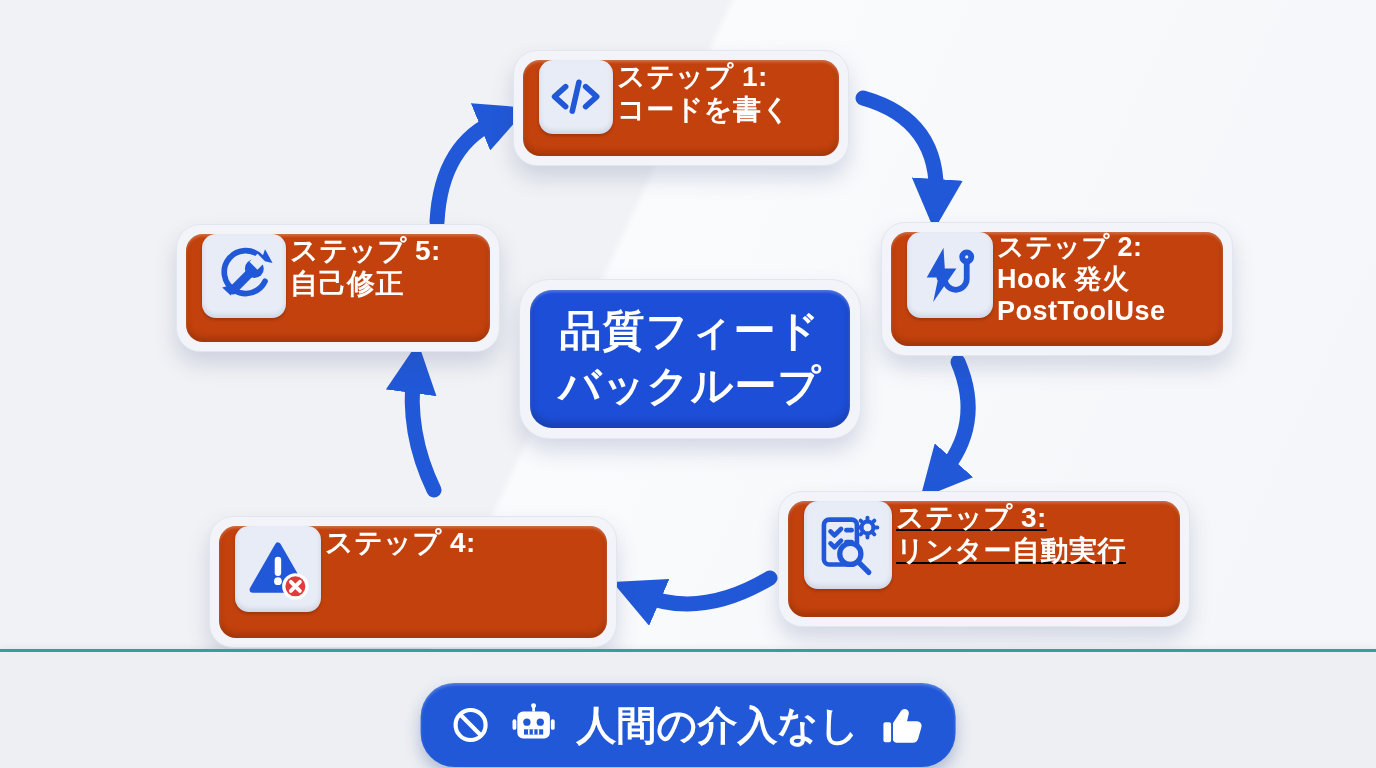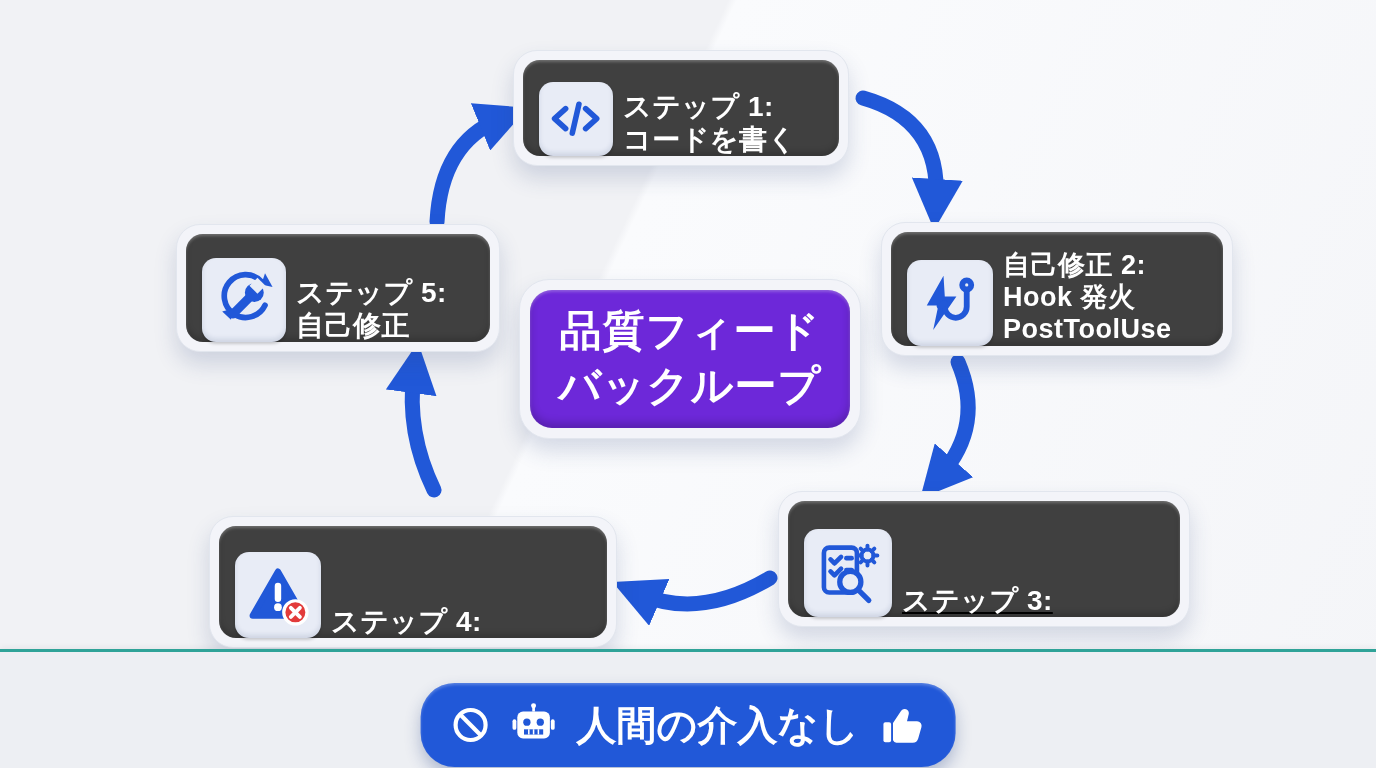--- a/index.html
+++ b/index.html
@@ -9,35 +9,35 @@
     background:linear-gradient(115deg,#f1f2f5 0%,#f1f2f5 42%,#fafbfd 42.5%,#f4f5f8 100%);
   }
   
   .card{
     position:absolute;box-sizing:border-box;border-radius:24px;
     background:#f3f4f9;border:1px solid #e2e6ee;padding:9px;
     box-shadow:0 12px 22px rgba(45,65,120,.18);
   }
   .card-inner{
     width:100%;height:100%;box-sizing:border-box;border-radius:17px;
-    background:#404040;display:flex;align-items:flex-end;gap:10px;padding:0 16px;
+    background:#c2410c;display:flex;align-items:flex-start;gap:4px;padding:0 16px;
     box-shadow:inset 0 2px 3px rgba(255,255,255,.25), inset 0 -4px 6px rgba(0,0,0,.18);
   }
   .icon-tile{
     flex:0 0 auto;border-radius:14px;background:#e8ecf6;
     display:flex;align-items:center;justify-content:center;
     box-shadow:inset 0 -3px 5px rgba(20,40,90,.12), 0 2px 3px rgba(0,0,0,.18);
   }
   .icon-tile svg{width:72%;height:72%;}
   .step-text{color:#fff;font-weight:700;line-height:1.18;letter-spacing:.5px;}
   .step-text div{white-space:nowrap;}
   
   .center-card{padding:10px;border-radius:30px;}
   .center-inner{
-    width:100%;height:100%;box-sizing:border-box;border-radius:22px;background:#6d28d9;
+    width:100%;height:100%;box-sizing:border-box;border-radius:22px;background:#1d4ed8;
     display:flex;flex-direction:column;align-items:center;justify-content:center;
     color:#fff;font-weight:700;font-size:42px;line-height:1.3;letter-spacing:1px;
     box-shadow:inset 0 2px 3px rgba(255,255,255,.25), inset 0 -5px 8px rgba(0,0,0,.2);
   }
   
   .bottom-strip{
     position:absolute;left:0;top:649px;width:100%;height:119px;
     background:#edeff3;border-top:3px solid #2fa398;
     box-shadow:0 -2px 6px rgba(0,0,0,.05);
   }
@@ -95,21 +95,21 @@
         <svg viewBox="0 0 48 48">
           <path d="M19 3 L6 26 h9 L11 45 L29 19 h-9 Z" fill="#2158d8"></path>
           <g fill="none" stroke="#2158d8" stroke-width="4.5" stroke-linecap="round">
             <circle cx="37" cy="10" r="3.5"></circle>
             <path d="M37 14 v13 a8.5 8.5 0 0 1 -17 0 v-3"></path>
             <path d="M20 24 l-4 2.5"></path>
           </g>
         </svg>
       </div>
       <div class="step-text" style="font-size:27px;">
-        <div>自己修正 2:</div>
+        <div>ステップ 2:</div>
         <div>Hook 発火</div>
         <div>PostToolUse</div>
       </div>
     </div>
   </div>
 
   <div class="card" style="left:778px;top:491px;width:412px;height:136px;text-decoration:underline;">
     <div class="card-inner">
       <div class="icon-tile" style="width:88px;height:88px;">
         <svg viewBox="0 0 48 48">
@@ -125,20 +125,21 @@
             <path d="M39 3.5 v3 M39 15.5 v3 M31.5 11 h3 M43.5 11 h3 M33.8 5.8 l2.1 2.1 M42.1 14.1 l2.1 2.1 M44.2 5.8 l-2.1 2.1 M35.9 14.1 l-2.1 2.1"></path>
           </g>
           <g fill="none" stroke="#2158d8" stroke-width="4" stroke-linecap="round">
             <circle cx="26" cy="31" r="8" fill="#e8ecf6"></circle>
             <path d="M32 37 l8 8"></path>
           </g>
         </svg>
       </div>
       <div class="step-text" style="font-size:28px;">
         <div>ステップ 3:</div>
+        <div>リンター自動実行</div>
       </div>
     </div>
   </div>
 
   <div class="card" style="left:209px;top:516px;width:408px;height:132px;">
     <div class="card-inner">
       <div class="icon-tile" style="width:86px;height:86px;">
         <svg viewBox="0 0 48 48">
           <path d="M24 6 L43.5 40 H4.5 Z" fill="#2158d8" stroke="#2158d8" stroke-width="5" stroke-linejoin="round"></path>
           <path d="M24 17 v10" stroke="#fff" stroke-width="5" stroke-linecap="round" fill="none"></path>

